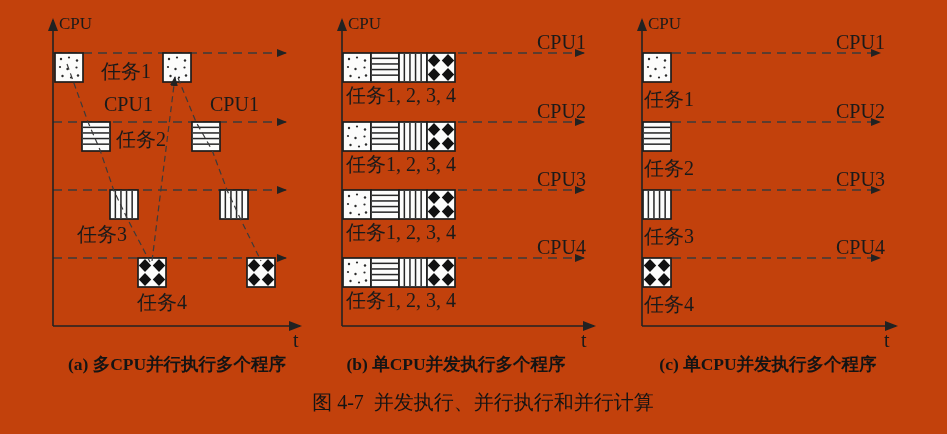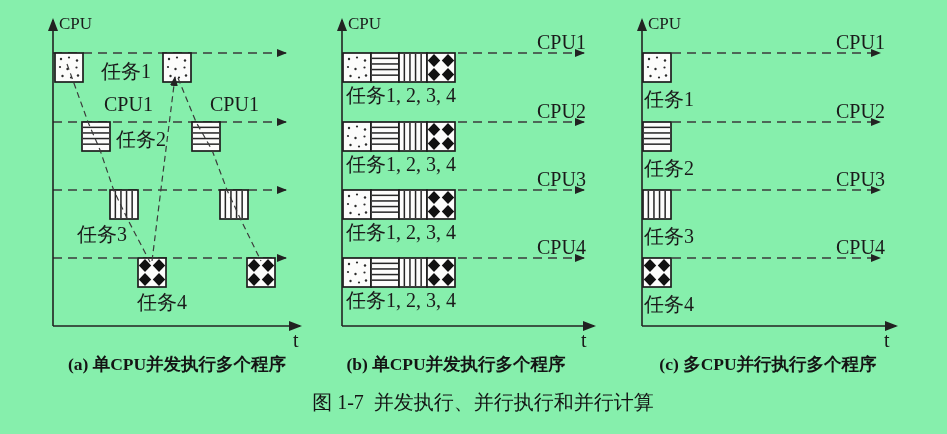--- a/index.html
+++ b/index.html
@@ -1,20 +1,20 @@
 <!DOCTYPE html>
 <html><head>
 <meta charset="utf-8">
 <style>
   html, body { margin: 0; padding: 0; background: #ffffff; }
   .canvas {
     position: relative;
     width: 947px;
     height: 434px;
-    background: #86efac;
+    background: #c2410c;
     font-family: "Liberation Serif", "DejaVu Serif", serif;
     color: #1f1f1f;
     overflow: hidden;
   }
   svg.art { position: absolute; left: 0; top: 0; }
   .track-line { stroke: #3b3b3b; stroke-width: 1.3; stroke-dasharray: 9 6; fill: none; }
   .axis-line  { stroke: #222222; stroke-width: 1.6; fill: none; }
   .chain-line { stroke: #3b3b3b; stroke-width: 1.2; stroke-dasharray: 6 4; fill: none; }
   .lbl {
     position: absolute;
@@ -172,21 +172,21 @@
   </svg>
 
   <div class="lbl lbl-axis" style="left:59px;top:14px;">CPU</div>
   <div class="lbl" style="left:101px;top:60px;">任务1</div>
   <div class="lbl" style="left:104px;top:93px;">CPU1</div>
   <div class="lbl" style="left:210px;top:93px;">CPU1</div>
   <div class="lbl" style="left:116px;top:128px;">任务2</div>
   <div class="lbl" style="left:77px;top:223px;">任务3</div>
   <div class="lbl" style="left:137px;top:291px;">任务4</div>
   <div class="lbl" style="left:293px;top:329px;">t</div>
-  <div class="cap" style="left:40px;top:352px;width:274px;">(a) 单CPU并发执行多个程序</div>
+  <div class="cap" style="left:40px;top:352px;width:274px;">(a) 多CPU并行执行多个程序</div>
 
   <div class="lbl lbl-axis" style="left:348px;top:14px;">CPU</div>
   <div class="lbl" style="left:537px;top:31px;">CPU1</div>
   <div class="lbl" style="left:537px;top:100px;">CPU2</div>
   <div class="lbl" style="left:537px;top:168px;">CPU3</div>
   <div class="lbl" style="left:537px;top:236px;">CPU4</div>
   <div class="lbl" style="left:346px;top:84px;">任务1, 2, 3, 4</div>
   <div class="lbl" style="left:346px;top:153px;">任务1, 2, 3, 4</div>
   <div class="lbl" style="left:346px;top:221px;">任务1, 2, 3, 4</div>
   <div class="lbl" style="left:346px;top:289px;">任务1, 2, 3, 4</div>
@@ -196,17 +196,17 @@
   <div class="lbl lbl-axis" style="left:648px;top:14px;">CPU</div>
   <div class="lbl" style="left:836px;top:31px;">CPU1</div>
   <div class="lbl" style="left:836px;top:100px;">CPU2</div>
   <div class="lbl" style="left:836px;top:168px;">CPU3</div>
   <div class="lbl" style="left:836px;top:236px;">CPU4</div>
   <div class="lbl" style="left:644px;top:88px;">任务1</div>
   <div class="lbl" style="left:644px;top:157px;">任务2</div>
   <div class="lbl" style="left:644px;top:225px;">任务3</div>
   <div class="lbl" style="left:644px;top:293px;">任务4</div>
   <div class="lbl" style="left:884px;top:329px;">t</div>
-  <div class="cap" style="left:640px;top:352px;width:256px;">(c) 多CPU并行执行多个程序</div>
-
-  <div class="figcap" style="left:278px;top:389px;width:410px;">图 1-7  并发执行、并行执行和并行计算</div>
+  <div class="cap" style="left:640px;top:352px;width:256px;">(c) 单CPU并发执行多个程序</div>
+
+  <div class="figcap" style="left:278px;top:389px;width:410px;">图 4-7  并发执行、并行执行和并行计算</div>
 
 </div>
 
 </body></html>

